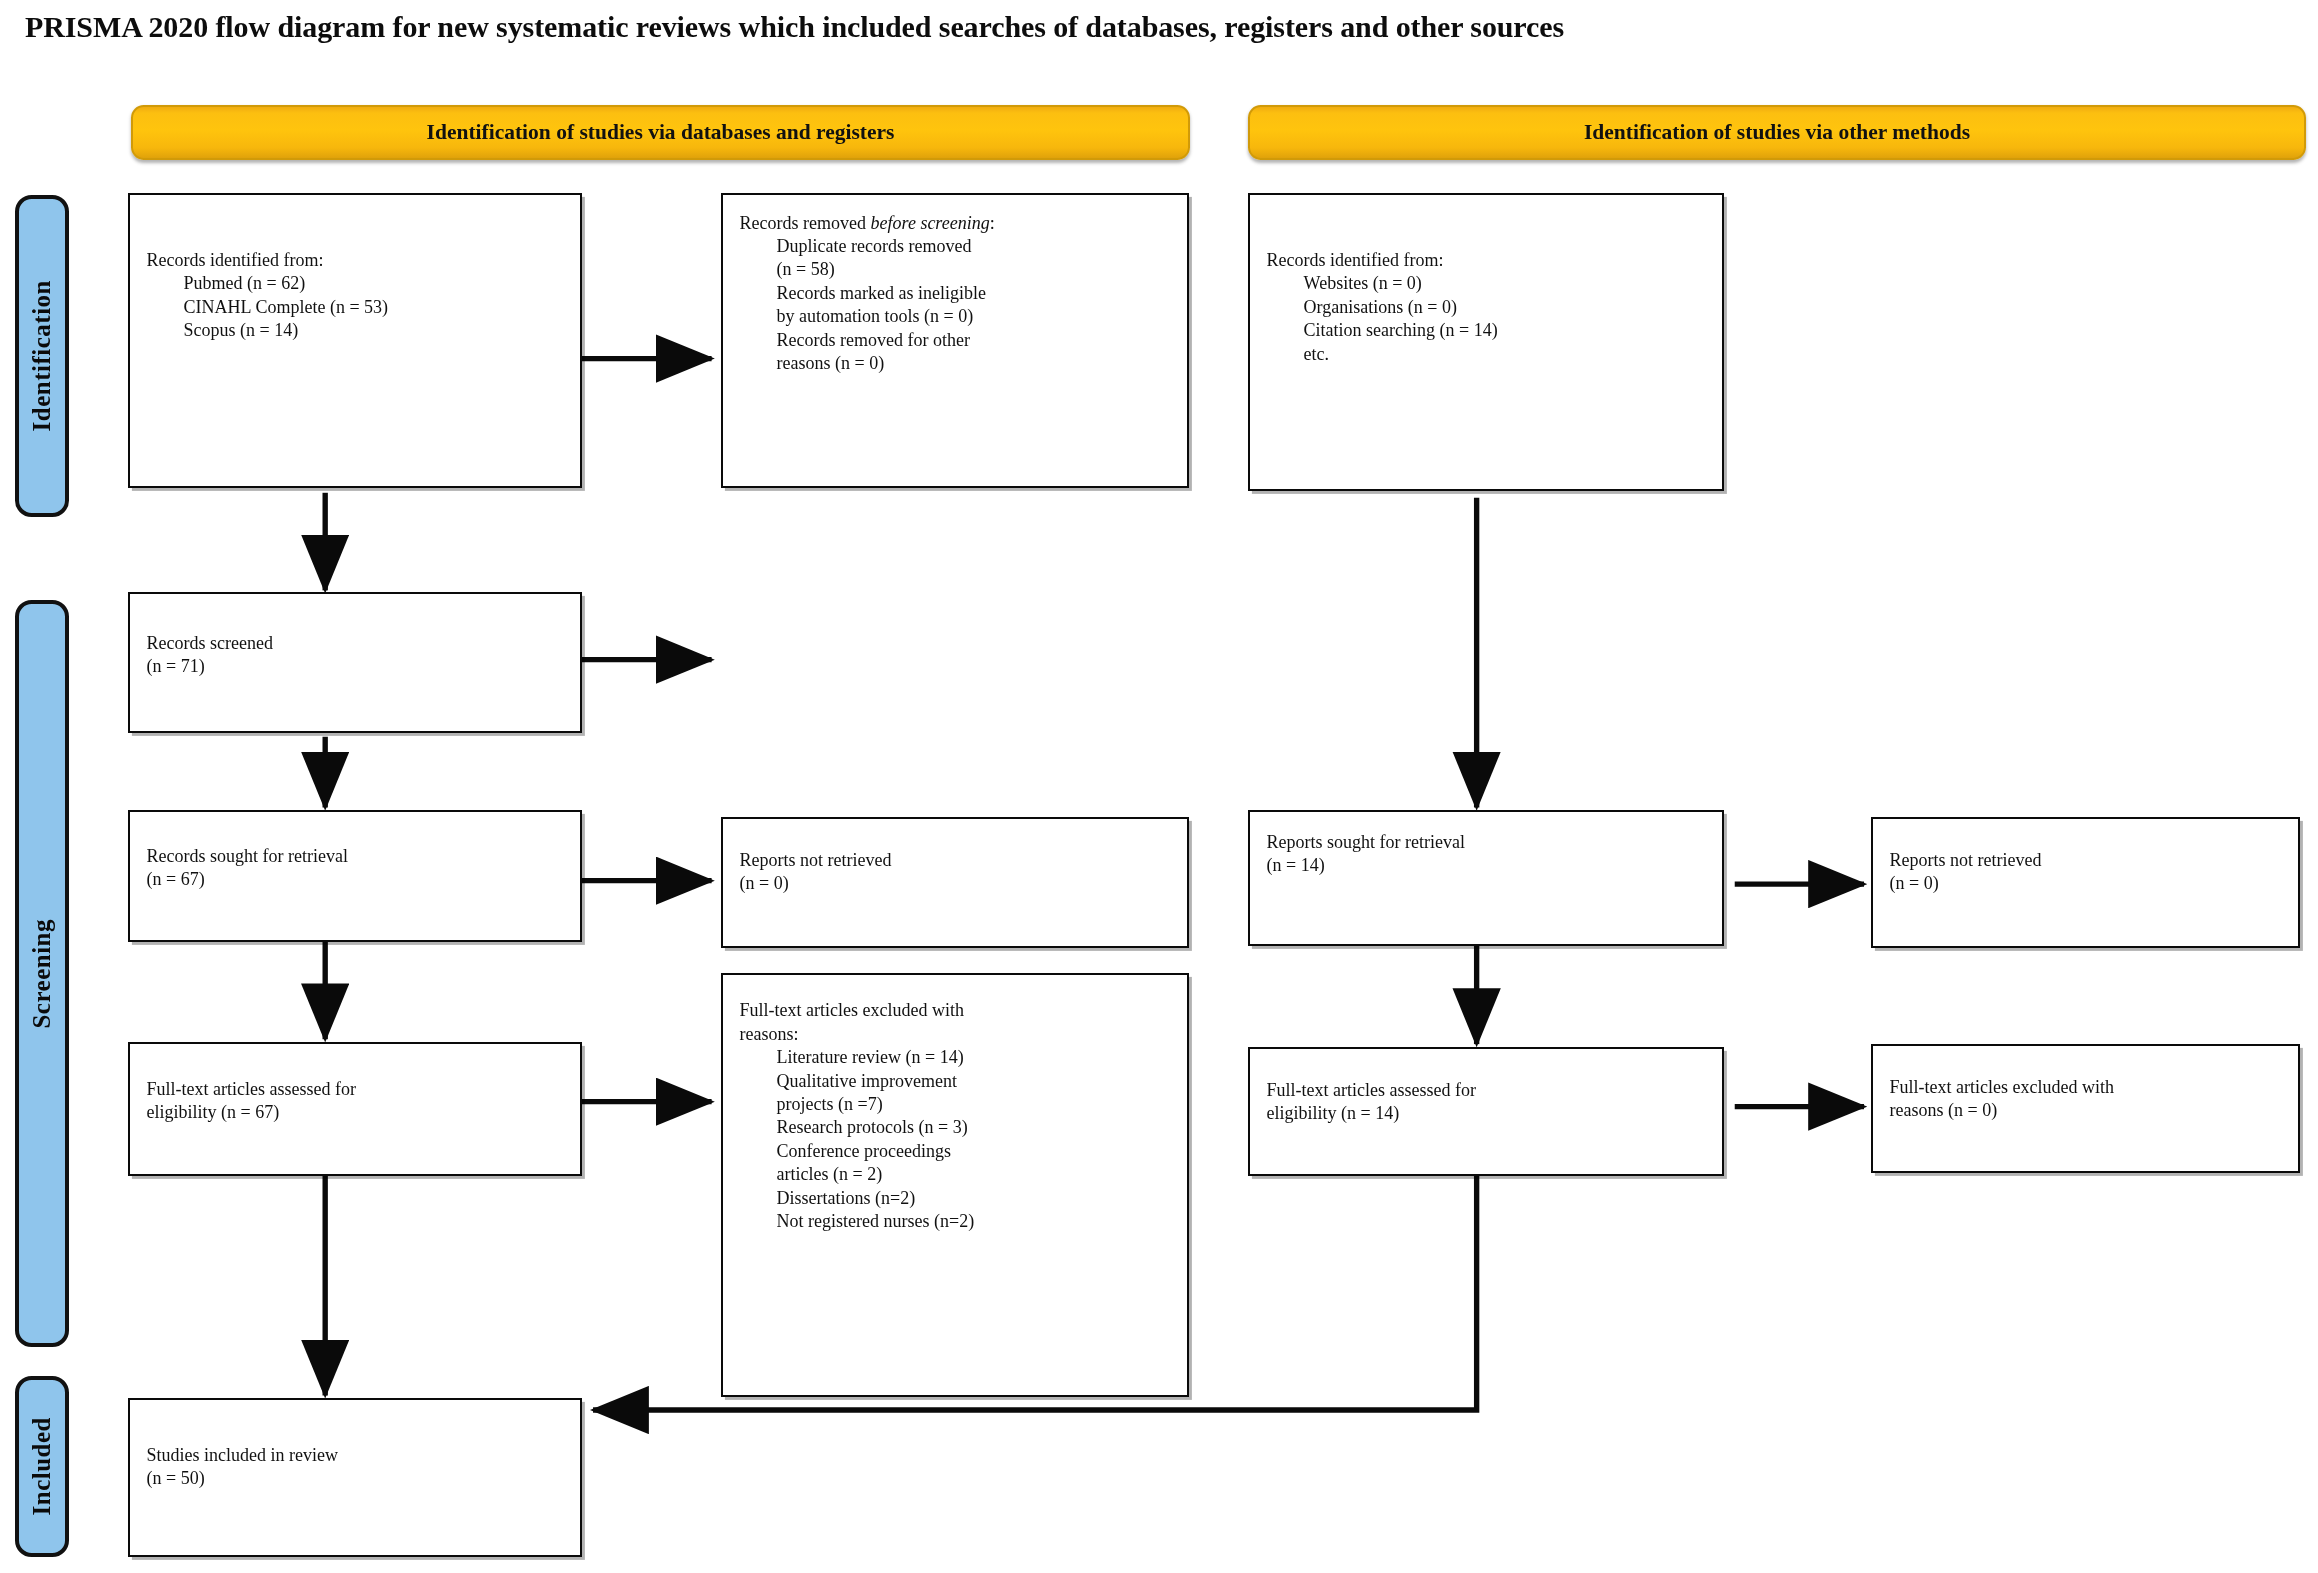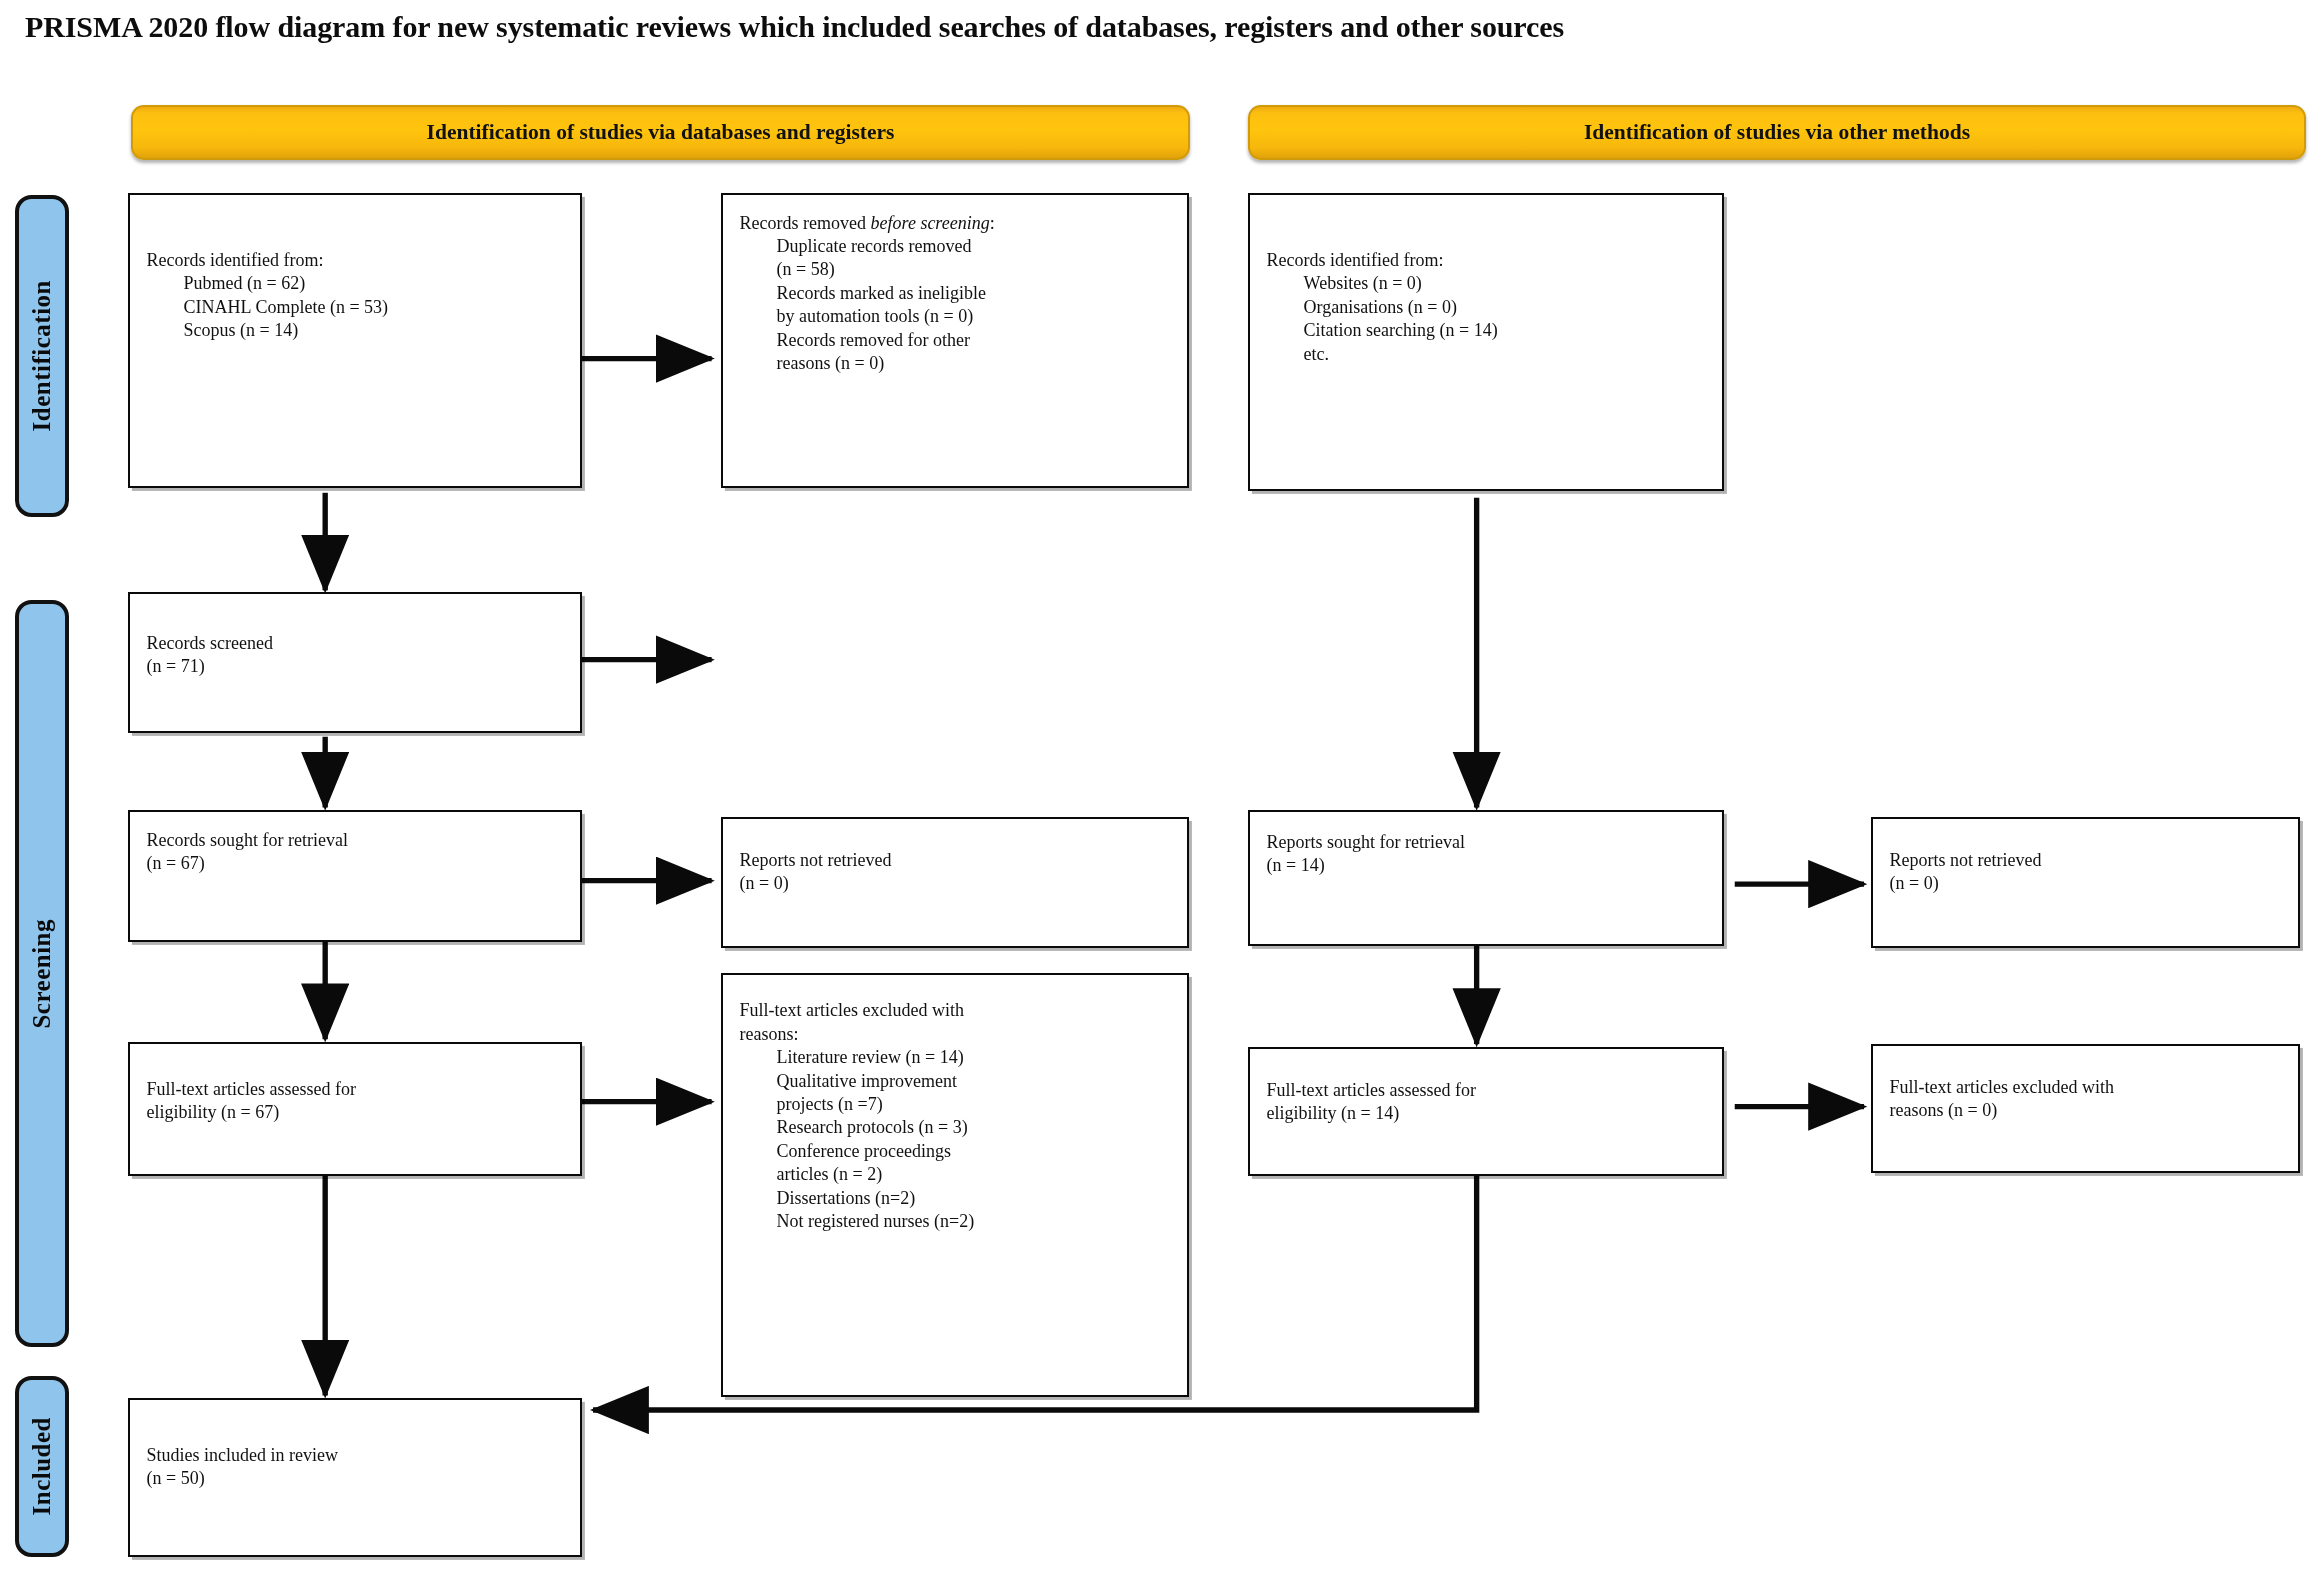--- a/index.html
+++ b/index.html
@@ -150,21 +150,21 @@
     <div class="line sub">Citation searching (n = 14)</div>
     <div class="line sub">etc.</div>
   </div>
 
   <div class="box" style="left:128px;top:592px;width:454px;height:141px;padding-top:38px;">
     <div class="line">Records screened</div>
     <div class="line">(n = 71)</div>
   </div>
 
 
-  <div class="box" style="left:128px;top:810px;width:454px;height:132px;padding-top:17px;">
+  <div class="box" style="left:128px;top:810px;width:454px;height:132px;padding-top:33px;">
     <div class="line">Records sought for retrieval</div>
     <div class="line">(n = 67)</div>
   </div>
 
   <div class="box" style="left:721px;top:817px;width:468px;height:131px;padding-top:30px;">
     <div class="line">Reports not retrieved</div>
     <div class="line">(n = 0)</div>
   </div>
 
   <div class="box" style="left:1248px;top:810px;width:476px;height:136px;padding-top:19px;">

